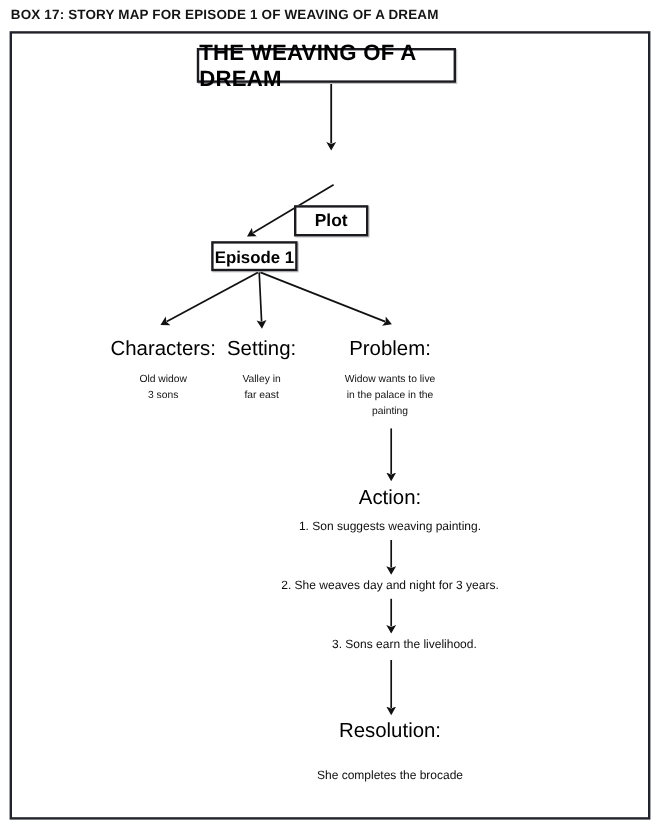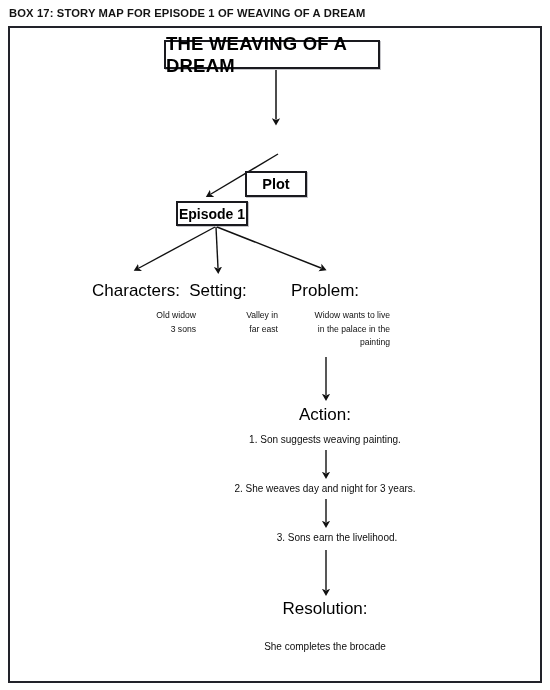--- a/index.html
+++ b/index.html
@@ -94,21 +94,21 @@
     font-weight: normal;
     font-size: 17px;
     text-align: center;
     white-space: nowrap;
     transform: translateX(-50%);
     color: #000000;
   }
   .label-body {
     position: absolute;
     font-size: 8.6px;
-    text-align: right;
+    text-align: center;
     line-height: 13.5px;
     transform: translateX(-50%);
     color: #111111;
   }
   .label-step {
     position: absolute;
     font-size: 10px;
     text-align: center;
     white-space: nowrap;
     transform: translateX(-50%);

